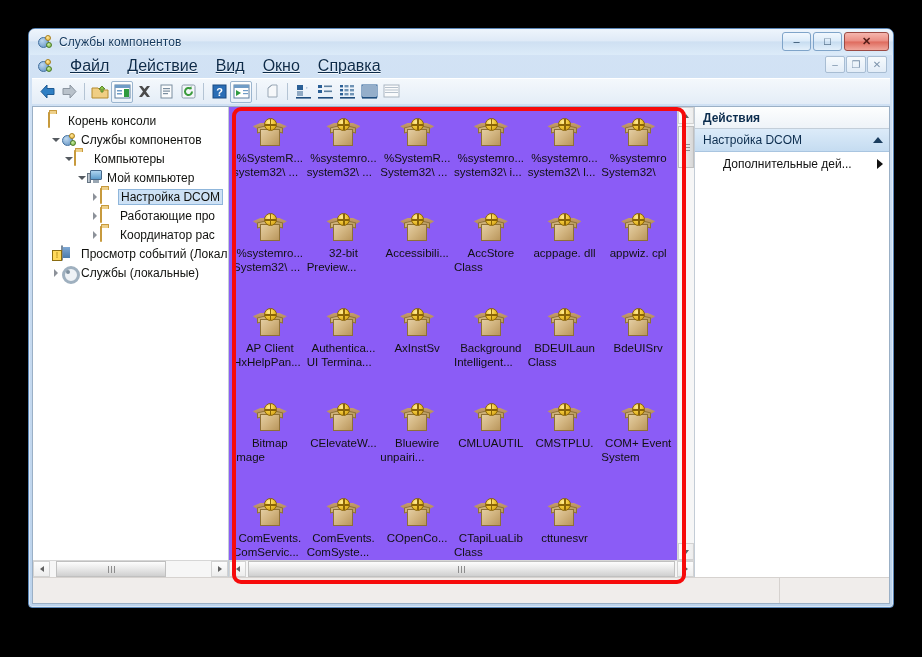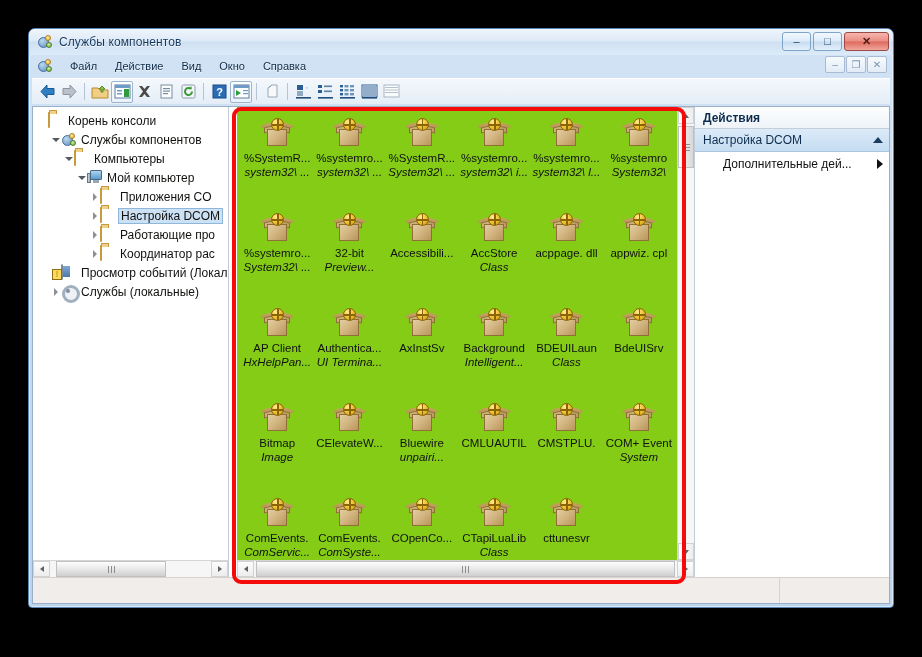--- a/index.html
+++ b/index.html
@@ -53,22 +53,23 @@
   }
 
   
   .menubar {
     height: 22px; display:flex; align-items:center;
     padding-left: 8px; gap: 0px;
     position:relative;
   }
   .menu-appicon { width:16px; height:16px; margin-right:8px; position:relative; }
   .menu-item {
-    font-size:11px; color:#0d2b4a; padding:2px 9px; white-space:nowrap;
+    font-size:16px; color:#0d2b4a; padding:2px 9px; white-space:nowrap;
     text-shadow: 0 1px 0 rgba(255,255,255,.8);
+    text-decoration: underline;
   }
   .mdi-btns { position:absolute; right:6px; top:1px; display:flex; gap:1px; }
   .mdi-btn {
     width:20px; height:17px; border:1px solid #a8bdd3; border-radius:2px;
     background: linear-gradient(to bottom,#f6fafd,#e2ecf7);
     display:flex;align-items:center;justify-content:center;
     font-size:10px;color:#7c93ab;
   }
 
   
@@ -134,33 +135,33 @@
   .ic-ev { width:14px;height:15px;position:relative;margin-top:1px;background:linear-gradient(to bottom,#f4f7fb,#dbe5ee);border:1px solid #7a8a9a;border-radius:1px; }
   .ic-ev:before{content:"";position:absolute;left:1px;top:1px;width:7px;height:11px;background:linear-gradient(to bottom,#7fa8d4,#4b7bab);}
   .ic-ev:after{content:"!";position:absolute;right:0px;bottom:-1px;font-size:9px;color:#c9a227;font-weight:bold;line-height:9px;background:#ffd95b;border:1px solid #8a6c12;width:8px;height:9px;text-align:center;}
 
   
   .ic-gear{width:15px;height:15px;position:relative;}
   .ic-gear:before{content:"";position:absolute;left:1px;top:1px;width:12px;height:12px;border-radius:50%;border:3px solid #9fb0bf;background:#eef2f6;}
   .ic-gear:after{content:"";position:absolute;left:5px;top:5px;width:4px;height:4px;border-radius:50%;background:#7d8f9e;}
 
   
-  .mid-pane { flex:1; min-width:0; background:#84cc16; display:flex; flex-direction:column; border-right:1px solid #c3ccd6; position:relative;margin-left:8px;}
+  .mid-pane { flex:1; min-width:0; background:#8b5cf6; display:flex; flex-direction:column; border-right:1px solid #c3ccd6; position:relative;}
   .grid-wrap { flex:1; position:relative; overflow:hidden; display:flex; }
   .icon-grid {
     flex:1; min-width:0;
     display:grid;
     grid-template-columns: repeat(6, 1fr);
     align-content:start;
     padding: 6px 2px 0 4px;
     overflow:hidden;
   }
   .gitem { height:95px; display:flex; flex-direction:column; align-items:center; padding-top:5px; }
   .gitem .lbl { font-size:11.5px; color:#111; text-align:center; line-height:14px; width:100%; overflow:hidden; white-space:nowrap; }
-  .gitem .lbl2 { font-size:11.5px; color:#111; text-align:center; line-height:14px; width:100%; overflow:hidden; white-space:nowrap;font-style:italic;}
+  .gitem .lbl2 { font-size:11.5px; color:#111; line-height:14px; width:100%; overflow:hidden; white-space:nowrap;}
 
   
   .boxicon { width:34px; height:30px; position:relative; margin-bottom:3px; }
   .boxicon .wings {
     position:absolute; left:0; top:5px; width:34px; height:8px;
     background: linear-gradient(to bottom, #c9a063, #b08a4c);
     clip-path: polygon(0% 40%, 22% 0%, 78% 0%, 100% 40%, 78% 100%, 22% 100%);
     opacity:.95;
   }
   .boxicon .body {
@@ -448,28 +449,20 @@
                 <span class="tlabel">Компьютеры</span>
               </div>
               <div class="tnode">
                 <span class="tw" style="width:39px"></span>
                 <span class="twist open">
                   <i></i>
                 </span>
                 <span class="ticon"><span class="ic-pc"><span class="tower"></span><span class="scr"></span><span class="base"></span></span></span>
                 <span class="tlabel">Мой компьютер</span>
               </div>
-              <div class="tnode">
-                <span class="tw" style="width:52px"></span>
-                <span class="twist closed">
-                  <i></i>
-                </span>
-                <span class="ticon"><span class="ic-folder"></span></span>
-                <span class="tlabel">Приложения CO</span>
-              </div>
               <div class="tnode sel">
                 <span class="tw" style="width:52px"></span>
                 <span class="twist closed">
                   <i></i>
                 </span>
                 <span class="ticon"><span class="ic-folder"></span></span>
                 <span class="tlabel">Настройка DCOM</span>
               </div>
               <div class="tnode">
                 <span class="tw" style="width:52px"></span>

